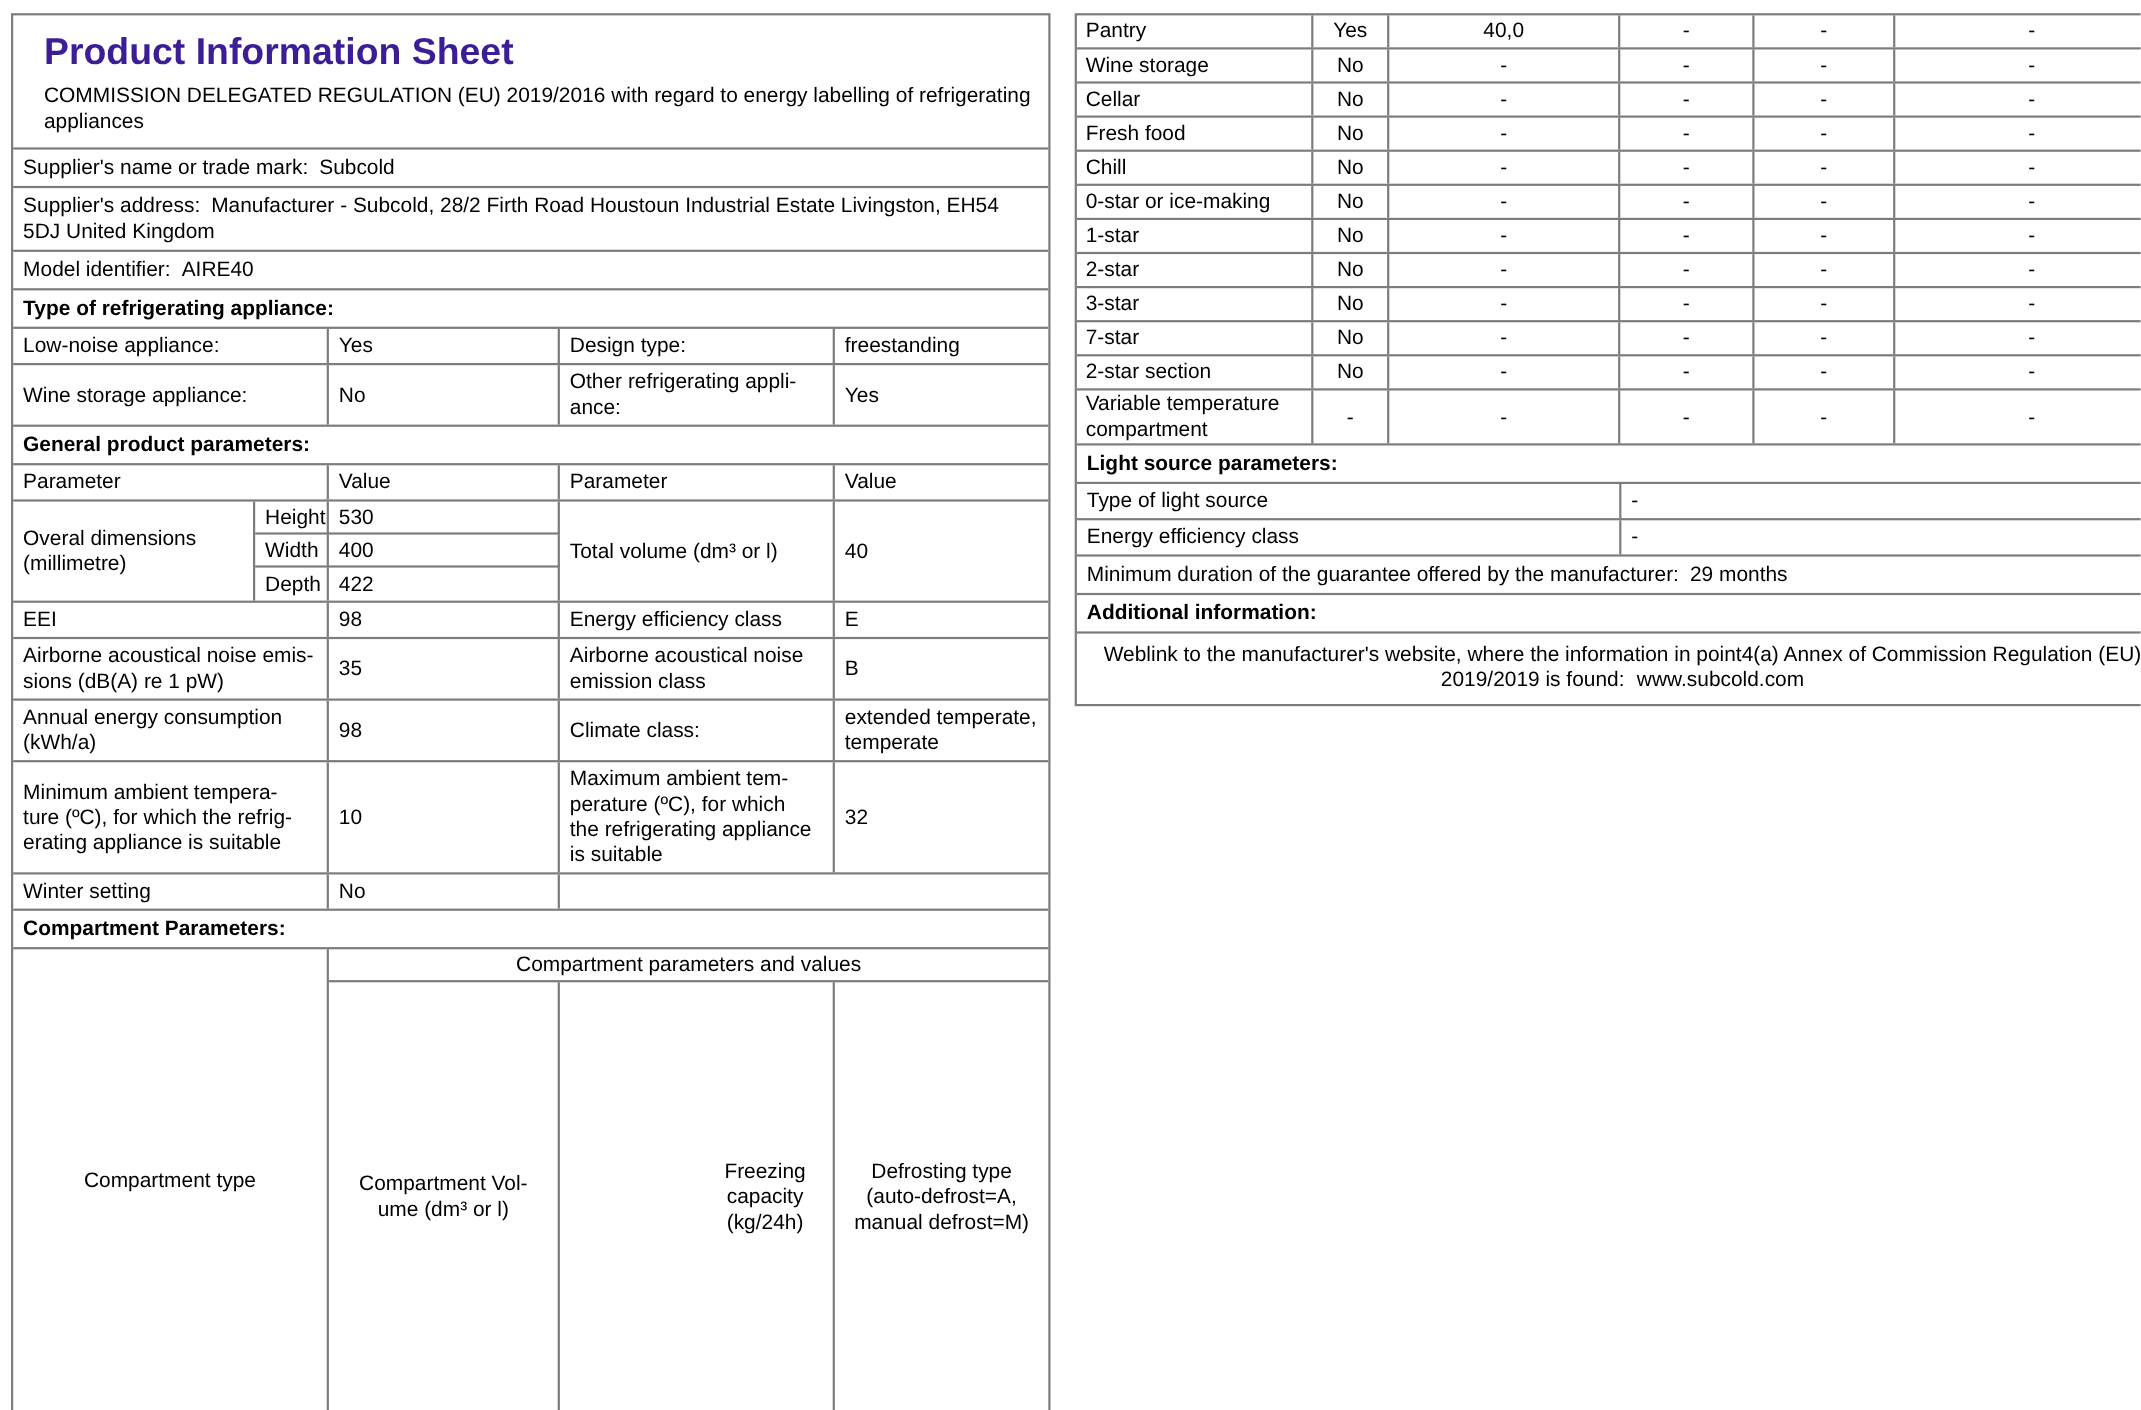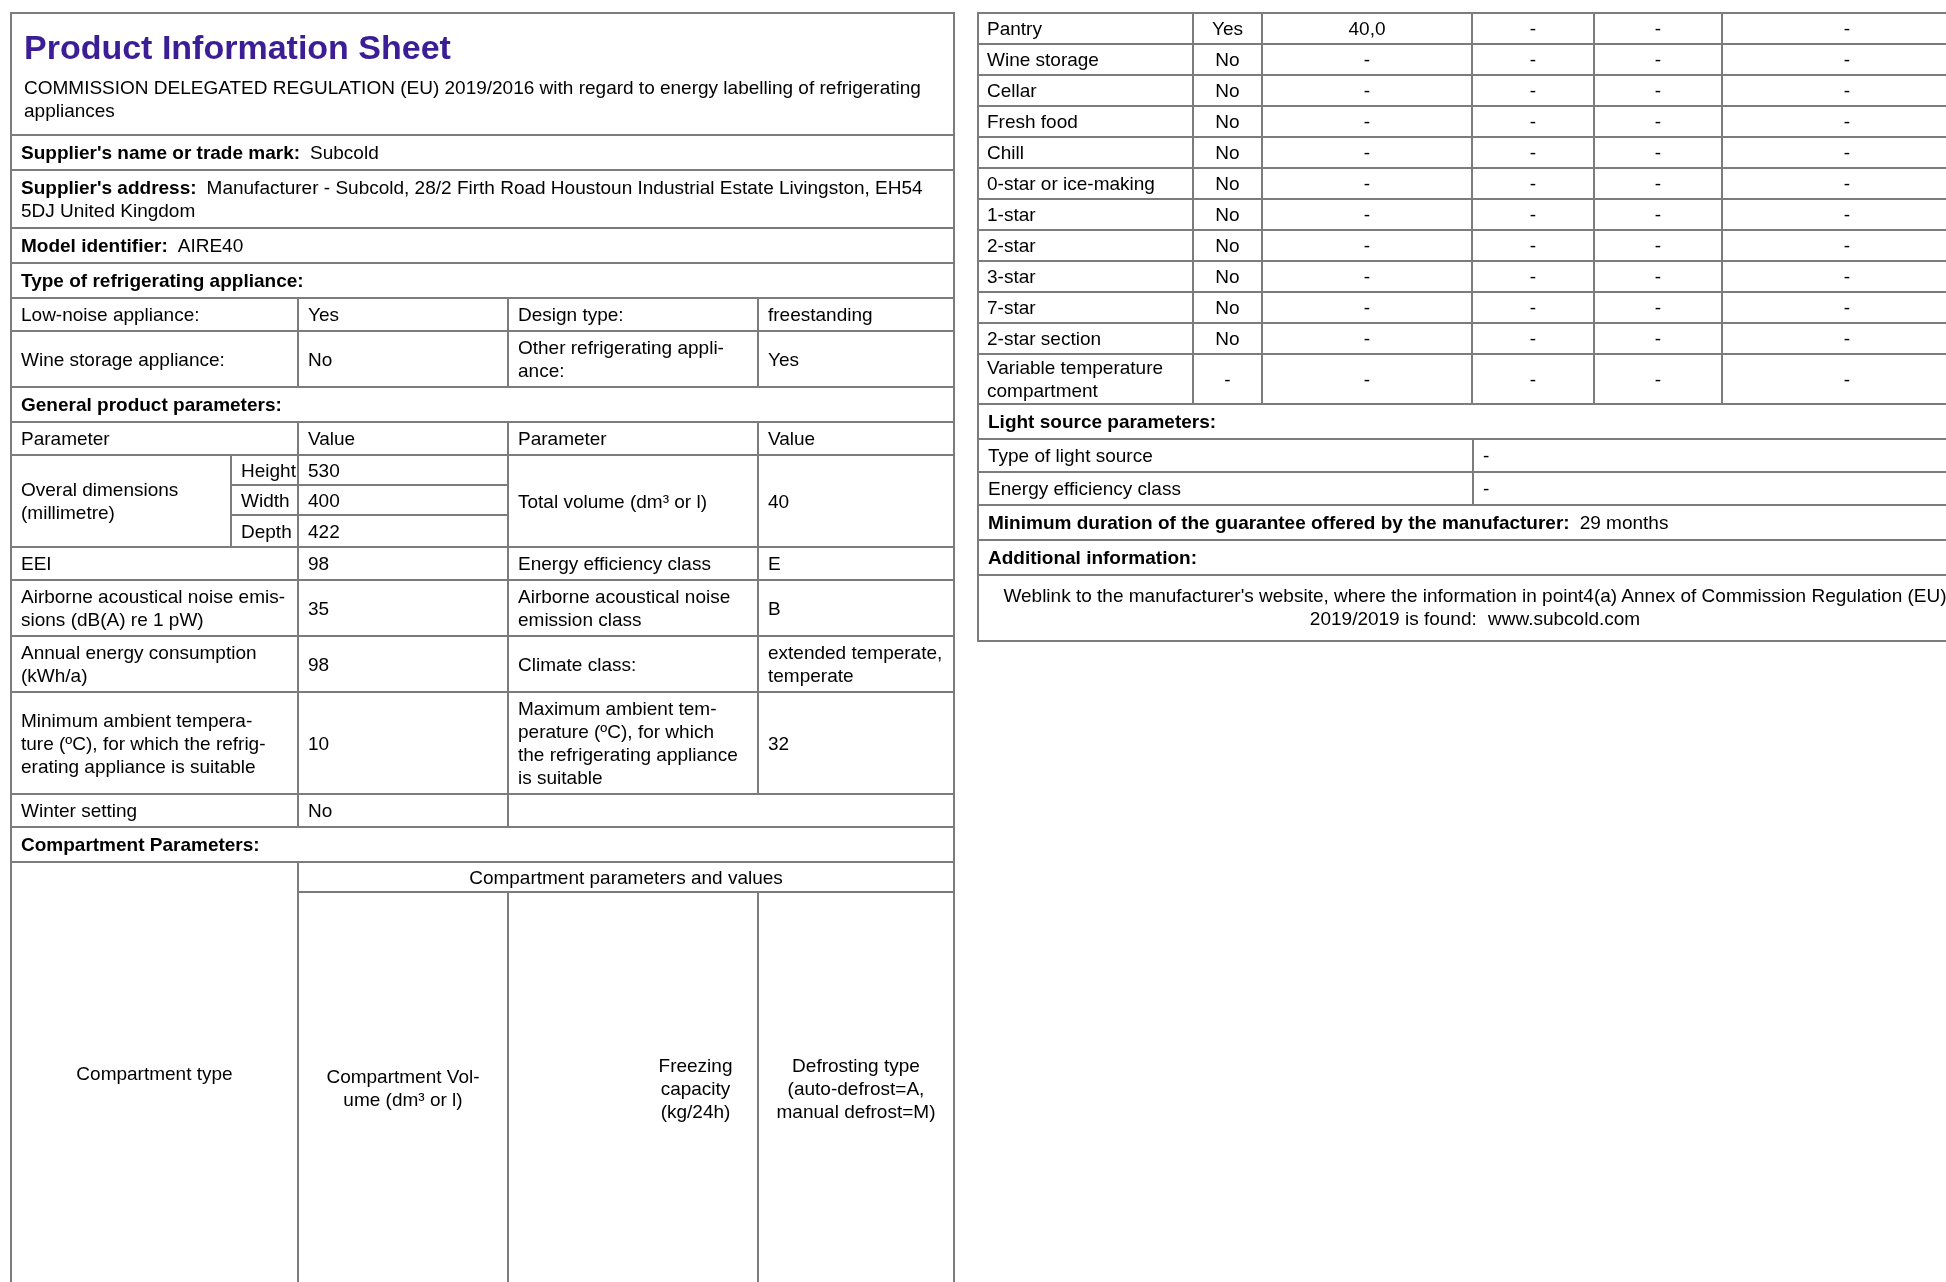--- a/index.html
+++ b/index.html
@@ -10,30 +10,30 @@
     overflow:hidden;
   }
   .tbl{position:absolute;background:#fff;border:2px solid var(--bc);box-sizing:border-box;}
   .left-tbl{left:10px;top:12px;width:945px;}
   .right-tbl{left:977px;top:12px;width:996px;}
   .bb{border-bottom:2px solid var(--bc);}
   .br{border-right:2px solid var(--bc);}
   .c{display:flex;align-items:center;padding:4px 9px;box-sizing:border-box;}
   .ctr{justify-content:center;text-align:center;}
   .pre{white-space:pre-line;}
-  .lbl{font-weight:bold;margin-right:10px;white-space:nowrap;}
+  .lbl{font-weight:normal;margin-right:10px;white-space:nowrap;}
   .hrow{padding:5px 9px;font-weight:bold;box-sizing:border-box;}
   .trow{padding:5px 9px;box-sizing:border-box;}
   .g4{display:grid;grid-template-columns:287px 210px 250px 1fr;}
   .gdim{display:grid;grid-template-columns:220px 67px 210px 250px 1fr;grid-auto-rows:30px;border-bottom:2px solid var(--bc);}
   .gcomp{display:grid;grid-template-columns:287px 210px 125px 125px 1fr;grid-template-rows:30px 1fr;height:420px;}
   .r6{display:grid;grid-template-columns:215px 69px 210px 122px 128px 1fr;min-height:29px;}
   .r6 .c{padding:1px 8px;}
   .glight{display:grid;grid-template-columns:495px 1fr;min-height:30px;}
-  .title-block{padding:12px 12px 12px;box-sizing:border-box;}
+  .title-block{padding:12px 28px 12px;box-sizing:border-box;}
   .doc-title{font-size:34px;line-height:42px;font-weight:bold;color:var(--title);margin:0 0 8px 0;}
   .reg-text{width:925px;}
   .temp-cell{display:flex;flex-direction:column;justify-content:space-between;align-items:center;text-align:center;padding:6px 3px;box-sizing:border-box;}
   .tall-ctr{display:flex;align-items:center;justify-content:center;text-align:center;padding:4px;box-sizing:border-box;}
   .span2{grid-column:2 / 6;}
   .rowspan{grid-row:1 / 3;}
   .dimspan{grid-row:1 / 4;}
   .winspan{grid-column:3 / 5;}
 </style>
 </head>

